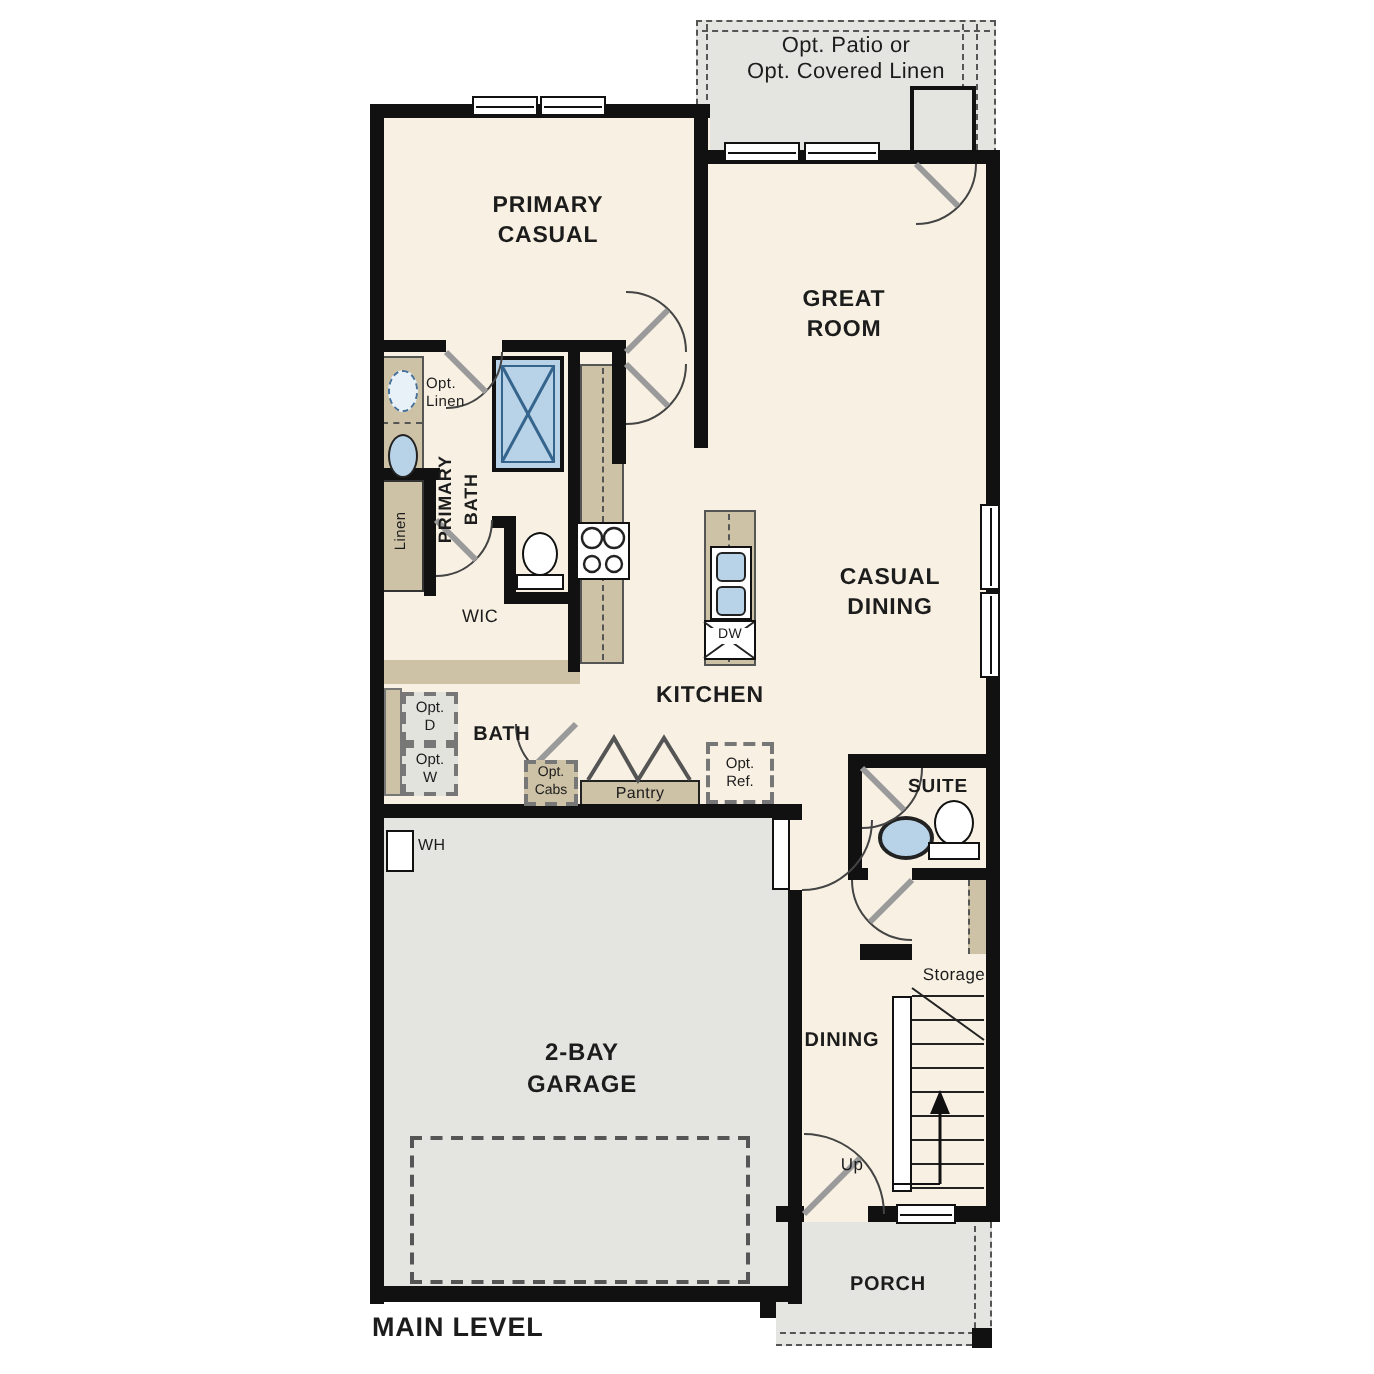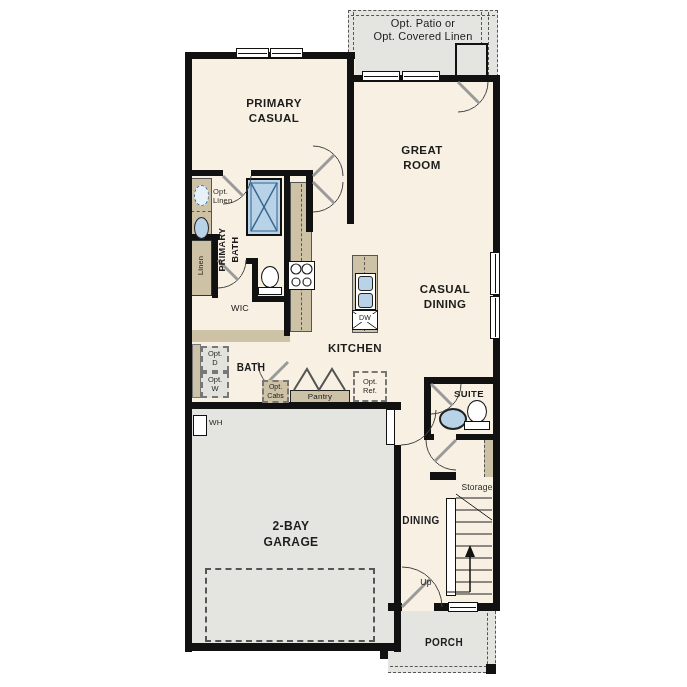--- a/index.html
+++ b/index.html
@@ -237,14 +237,15 @@
   <div class="a lbl" style="left:446px;top:388px;width:46px;font-size:9.5px">SUITE</div>
   <div class="a sml" style="left:456px;top:482px;width:42px;font-size:8.5px">Storage</div>
   <div class="a lbl" style="left:398px;top:514px;width:46px;font-size:10px">DINING</div>
   <div class="a sml" style="left:417px;top:577px;width:18px;font-size:8.5px">Up</div>
   <div class="a lbl" style="left:235px;top:519px;width:112px;font-size:12px">
     <span class="bk">2-BAY</span>
     <span class="bk">GARAGE</span>
   </div>
   <div class="a sml" style="left:209px;top:418px;width:22px;font-size:8px;text-align:left">WH</div>
   <div class="a lbl" style="left:418px;top:636px;width:52px;font-size:10px">PORCH</div>
+  <div class="a lbl" style="left:186px;top:655px;width:140px;font-size:13.5px;text-align:left">MAIN LEVEL</div>
 
 </div>
 
 </body></html>

